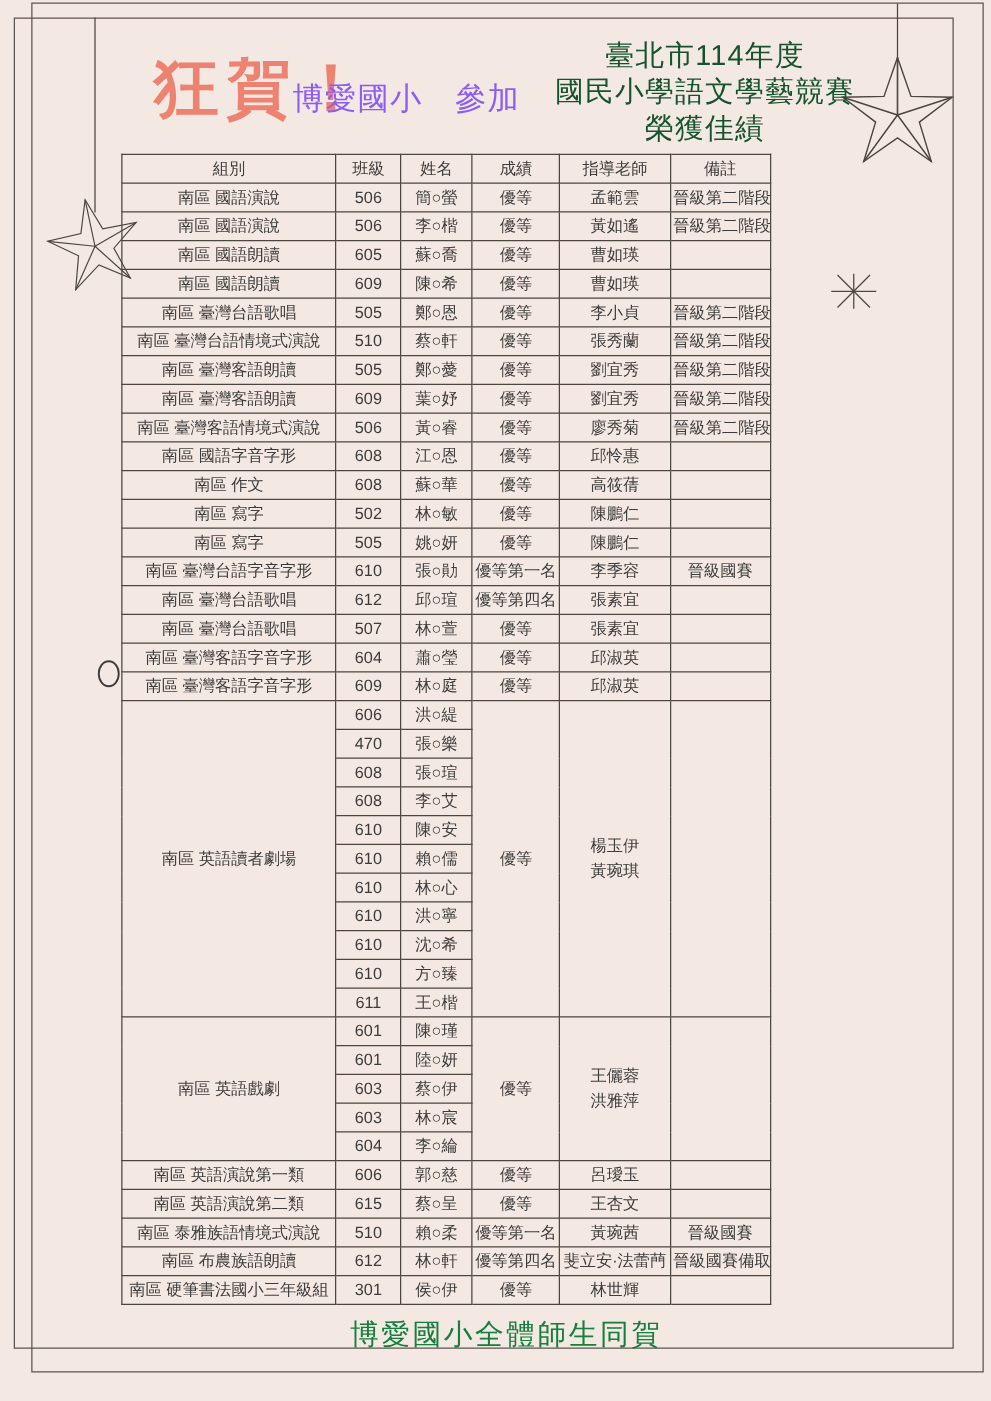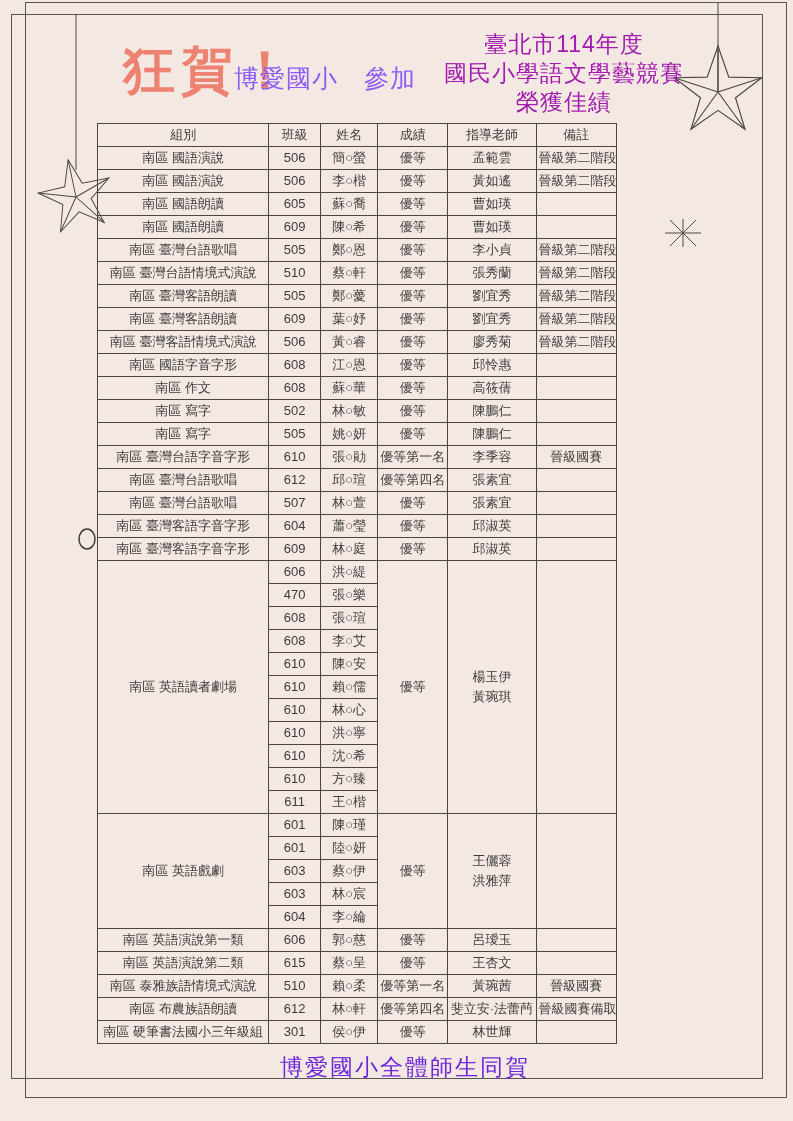--- a/index.html
+++ b/index.html
@@ -19,21 +19,21 @@
     position:absolute;left:86px;top:36px;
     font-size:52px;letter-spacing:6px;color:#ee8270;font-weight:700;margin-left:37px;
   }
   .school-line{
     position:absolute;left:234px;top:62px;
     font-size:25px;color:#8b5cf6;letter-spacing:1px;
   }
   .school-line .gap{display:inline-block;width:26px;}
   .title-block{
     position:absolute;left:408px;top:30px;width:312px;
-    text-align:center;color:#a21caf;font-size:23px;line-height:29px;letter-spacing:1px;
+    text-align:center;color:#14532d;font-size:23px;line-height:29px;letter-spacing:1px;
   }
 
   table.results{
     position:absolute;left:97px;top:123px;width:520px;
     border-collapse:collapse;table-layout:fixed;
     font-size:13px;color:#3c3c3c;
   }
   table.results th,table.results td{
     border:1px solid #4b4640;text-align:center;vertical-align:middle;
     padding:0 2px;height:22px;font-weight:400;line-height:1.15;
@@ -42,21 +42,21 @@
   col.c-group{width:33%;}
   col.c-class{width:10%;}
   col.c-name{width:11%;}
   col.c-grade{width:13.5%;}
   col.c-teacher{width:17%;}
   col.c-remark{width:15.5%;}
   td.cell-teachers div{line-height:1.1;margin:5px 0;}
 
   .footer-text{
     position:absolute;left:97px;top:1052px;width:616px;text-align:center;
-    font-size:23px;color:#6d28d9;letter-spacing:2px;
+    font-size:23px;color:#15803d;letter-spacing:2px;
   }
 </style>
 </head>
 <body>
 
 <div class="frame frame-a"></div>
 <div class="frame frame-b"></div>
 
 <svg class="deco-layer" viewBox="0 0 793 1121" xmlns="http://www.w3.org/2000/svg">
   <defs>

